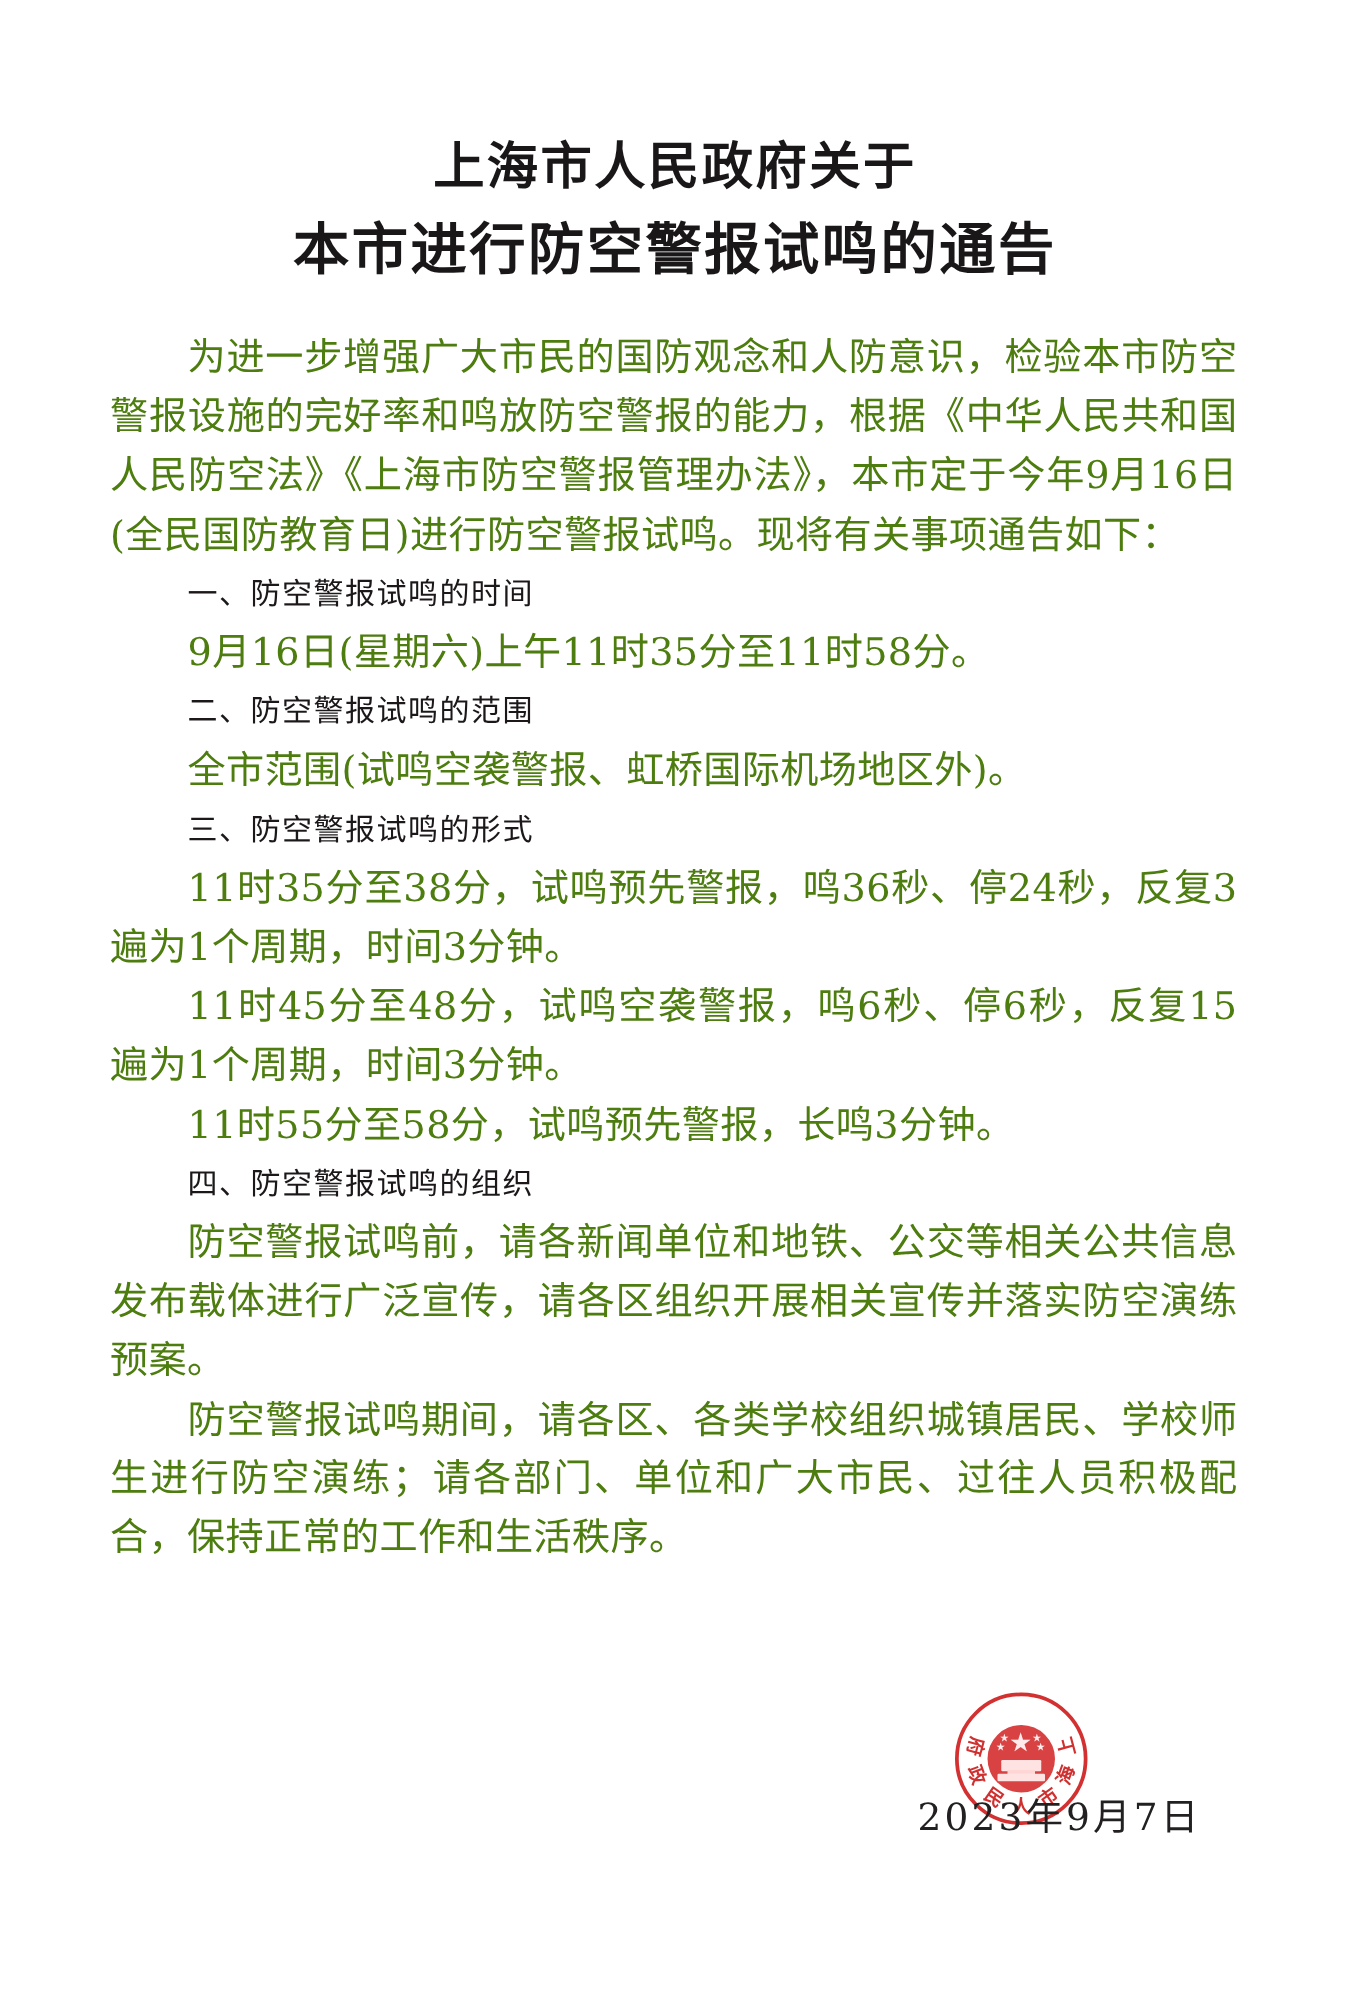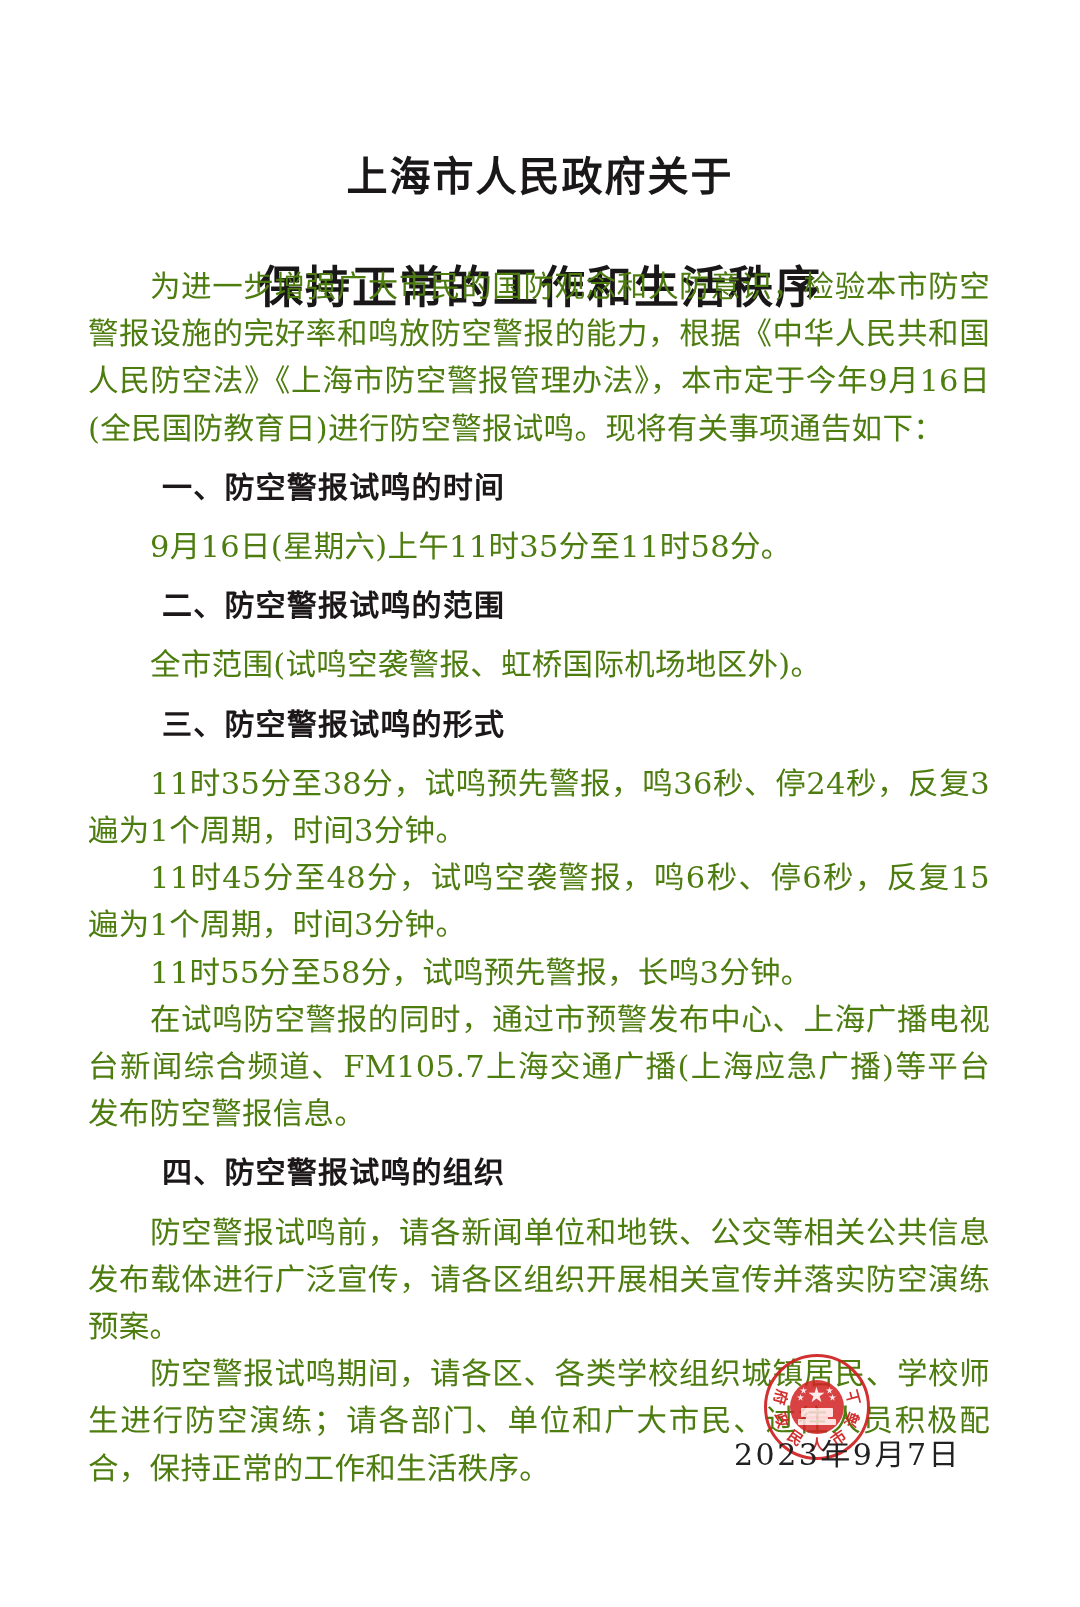--- a/index.html
+++ b/index.html
@@ -24,21 +24,20 @@
     top: 102px;
     width: 904px;
     text-align: center;
   }
   .title-line {
     font-family: "DejaVu Serif", "Liberation Serif", serif;
     font-weight: 700;
     color: #1a1718;
     letter-spacing: 2px;
     white-space: nowrap;
-    margin-top: 44px;
   }
   .title-line-1 {
     font-size: 41px;
     line-height: 62px;
   }
   .title-line-2 {
     font-size: 45px;
     line-height: 72px;
   }
 
@@ -55,25 +54,25 @@
     text-align: justify;
     text-align-last: left;
     text-justify: inter-ideograph;
     letter-spacing: 0.3px;
     margin: 0;
     color: #4d7c0f;
     text-indent: 62px;
   }
   .heading {
     font-family: "DejaVu Sans", "Liberation Sans", sans-serif;
-    font-weight: 700;
-    font-size: 30px;
+    font-weight: 400;
+    font-size: 24px;
     line-height: 47.2px;
     letter-spacing: 1.2px;
-    margin: 12px;
+    margin: 0;
     color: #1c1819;
     text-indent: 62px;
   }
 
   
   .signature {
     position: absolute;
     left: 700px;
     top: 1340px;
     width: 300px;
@@ -169,38 +168,37 @@
     text-align: right;
   }
 </style>
 </head>
 <body>
 
 <div id="page">
 
   <div class="title-block">
     <div class="title-line title-line-1">上海市人民政府关于</div>
-    <div class="title-line title-line-2">保持正常的工作和生活秩序</div>
+    <div class="title-line title-line-2">本市进行防空警报试鸣的通告</div>
   </div>
 
   <div class="body-block">
 
     <p class="para">为进一步增强广大市民的国防观念和人防意识，检验本市防空警报设施的完好率和鸣放防空警报的能力，根据《中华人民共和国人民防空法》《上海市防空警报管理办法》，本市定于今年9月16日(全民国防教育日)进行防空警报试鸣。现将有关事项通告如下：</p>
 
     <p class="heading">一、防空警报试鸣的时间</p>
     <p class="para">9月16日(星期六)上午11时35分至11时58分。</p>
 
     <p class="heading">二、防空警报试鸣的范围</p>
     <p class="para">全市范围(试鸣空袭警报、虹桥国际机场地区外)。</p>
 
     <p class="heading">三、防空警报试鸣的形式</p>
     <p class="para">11时35分至38分，试鸣预先警报，鸣36秒、停24秒，反复3遍为1个周期，时间3分钟。</p>
     <p class="para">11时45分至48分，试鸣空袭警报，鸣6秒、停6秒，反复15遍为1个周期，时间3分钟。</p>
     <p class="para">11时55分至58分，试鸣预先警报，长鸣3分钟。</p>
-    <p class="para">在试鸣防空警报的同时，通过市预警发布中心、上海广播电视台新闻综合频道、FM105.7上海交通广播(上海应急广播)等平台发布防空警报信息。</p>
 
     <p class="heading">四、防空警报试鸣的组织</p>
     <p class="para">防空警报试鸣前，请各新闻单位和地铁、公交等相关公共信息发布载体进行广泛宣传，请各区组织开展相关宣传并落实防空演练预案。</p>
     <p class="para">防空警报试鸣期间，请各区、各类学校组织城镇居民、学校师生进行防空演练；请各部门、单位和广大市民、过往人员积极配合，保持正常的工作和生活秩序。</p>
   </div>
 
   <div class="signature">
     <div class="seal">
       <div class="seal-ring-text">
           <span style="transform: translate(36.71px, -9.84px) rotate(255deg);">上</span>

